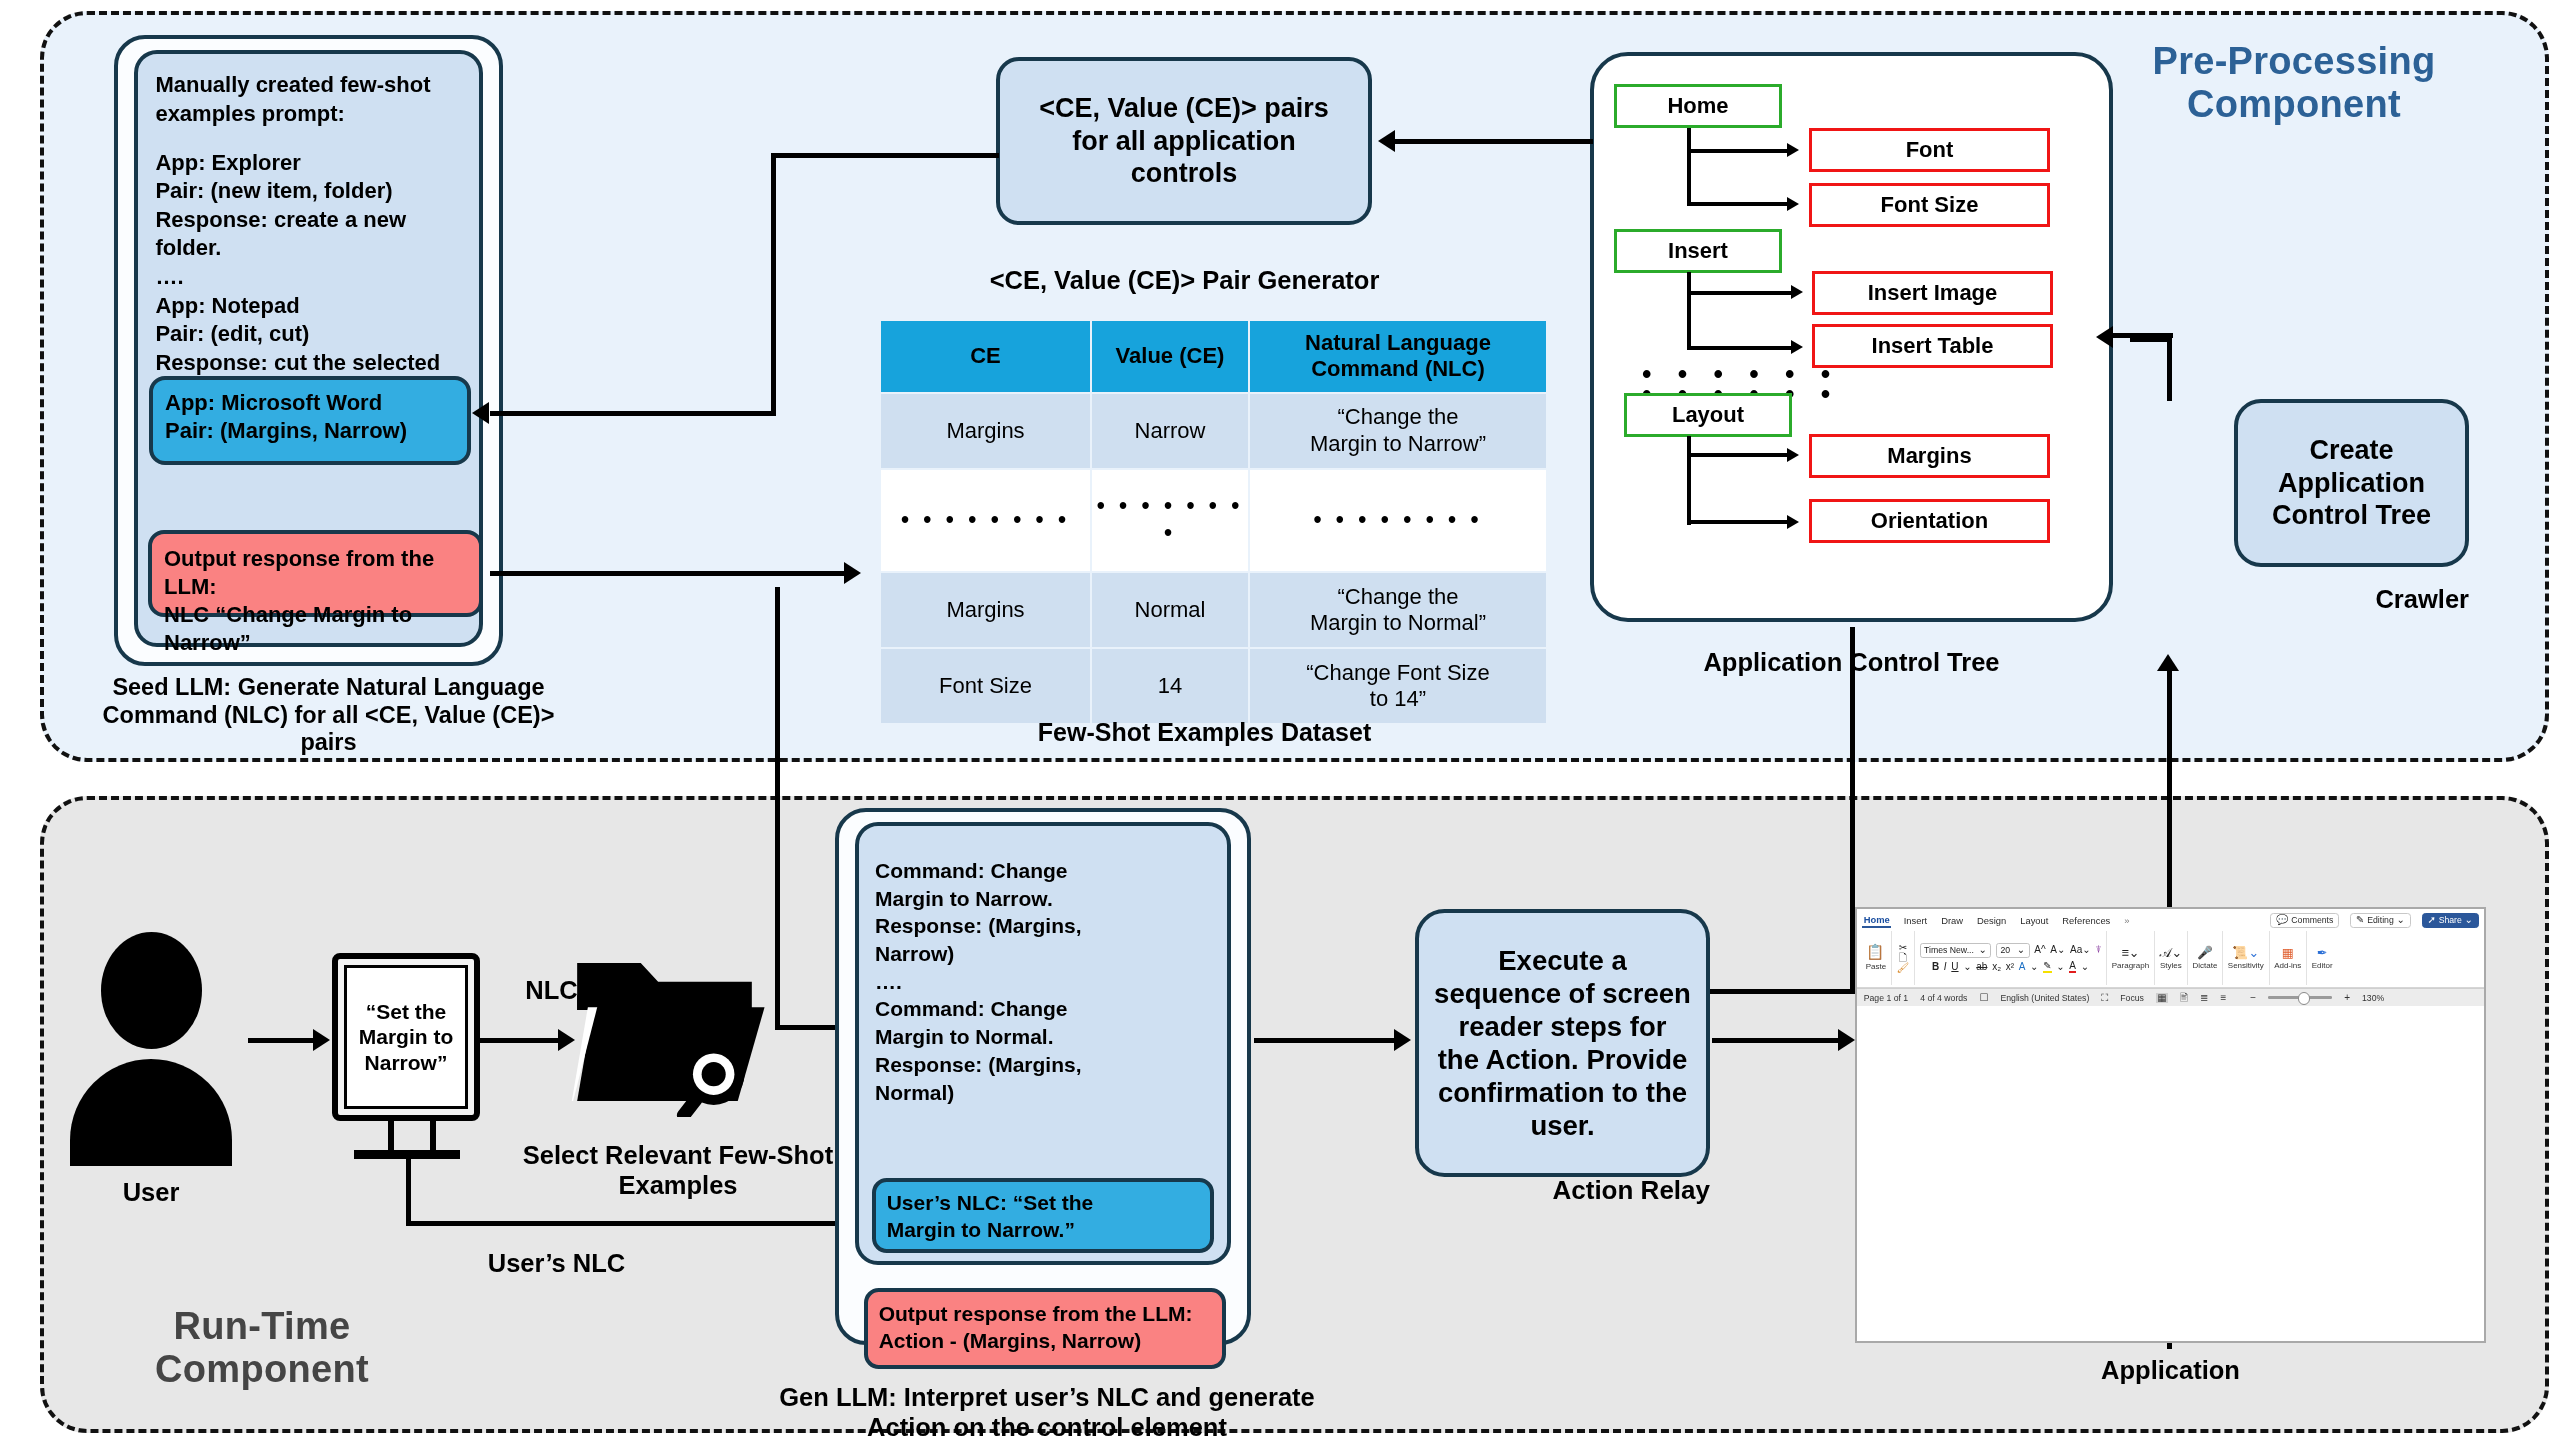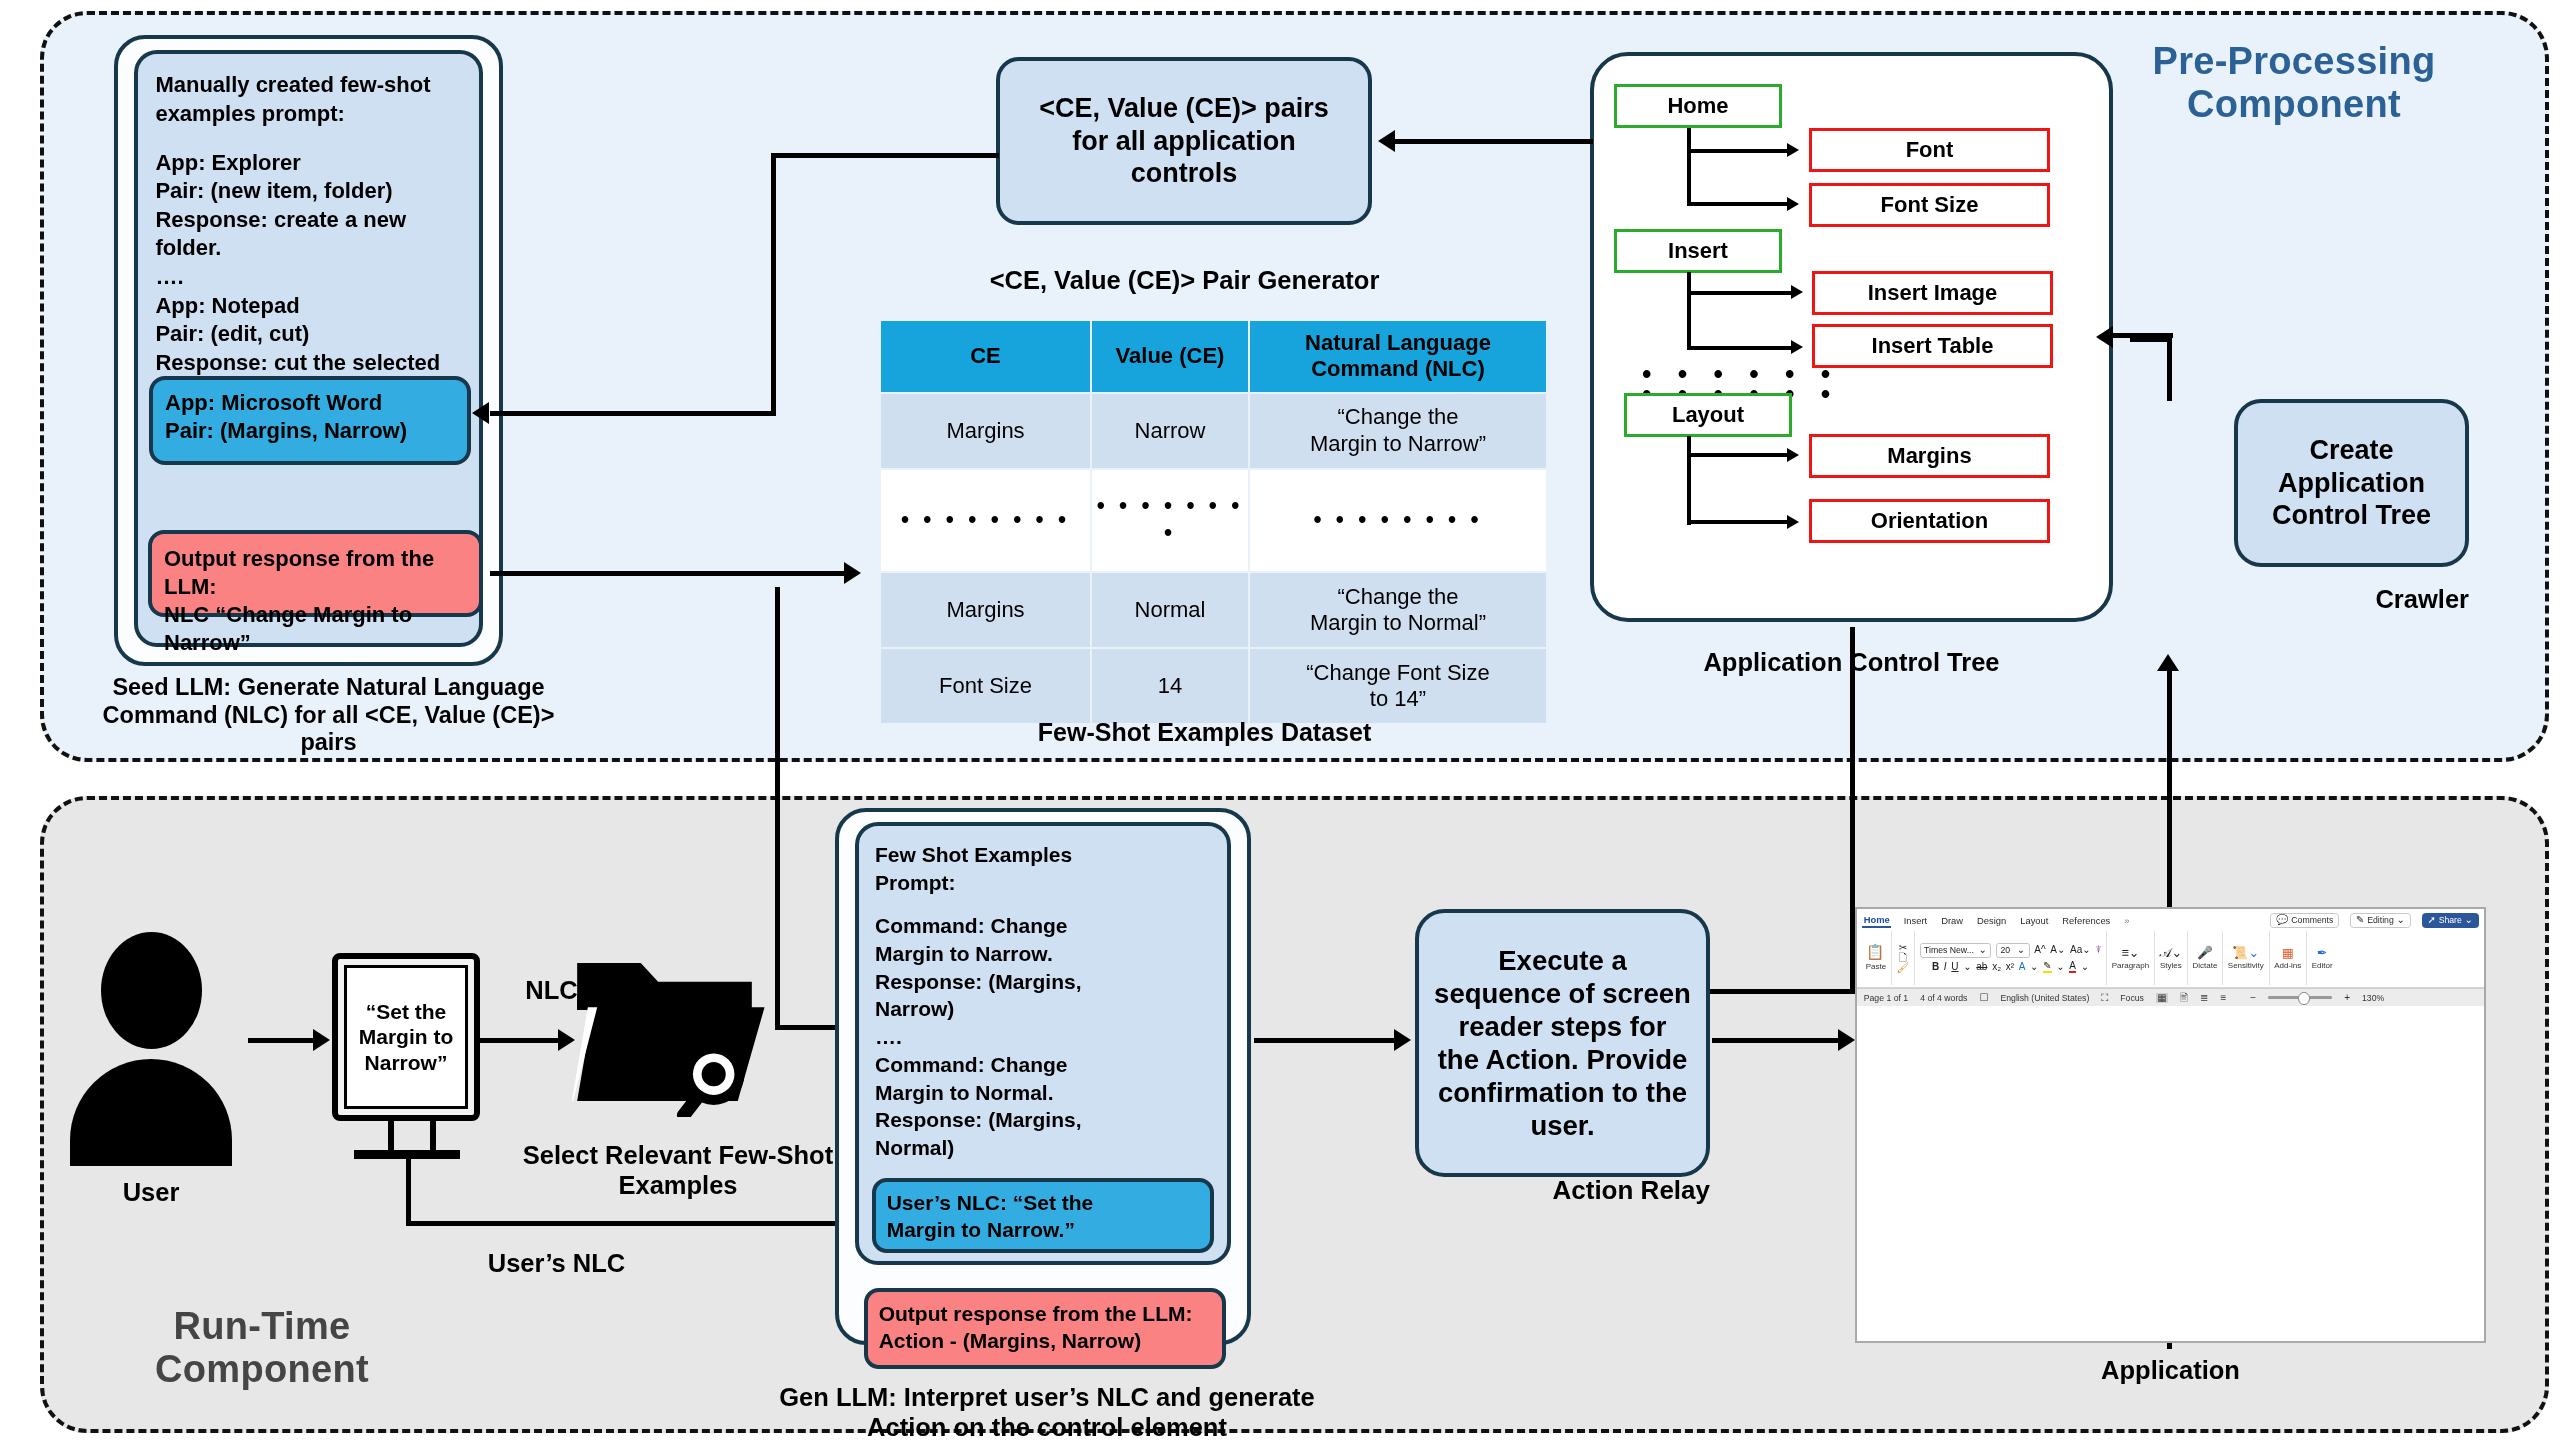--- a/index.html
+++ b/index.html
@@ -324,22 +324,20 @@
 <div class="abs caption" id="select-cap" style="white-space:pre-line">Select Relevant Few-Shot
 Examples</div>
 
 <div class="ln" style="left:406px;top:1159px;width:4.7px;height:67px"></div>
 <div class="ln" style="left:406px;top:1221px;width:463px;height:4.7px"></div>
 <div class="abs arrow-r" style="left:864px;top:1212px"></div>
 <div class="abs caption" id="usernlc-cap">User’s NLC</div>
 
 <div class="abs wbox" id="gen-outer"></div>
 <div class="abs" id="gen-prompt">
-  <div class="prompt-line" style="white-space:pre-line;font-size:21px;line-height:1.32">Few Shot Examples
-Prompt:</div>
   <div style="height:16px"></div>
   <div class="prompt-line" style="white-space:pre-line;font-size:21px;line-height:1.32">Command: Change
 Margin to Narrow.
 Response: (Margins,
 Narrow)
 ….
 Command: Change
 Margin to Normal.
 Response: (Margins,
 Normal)</div>

